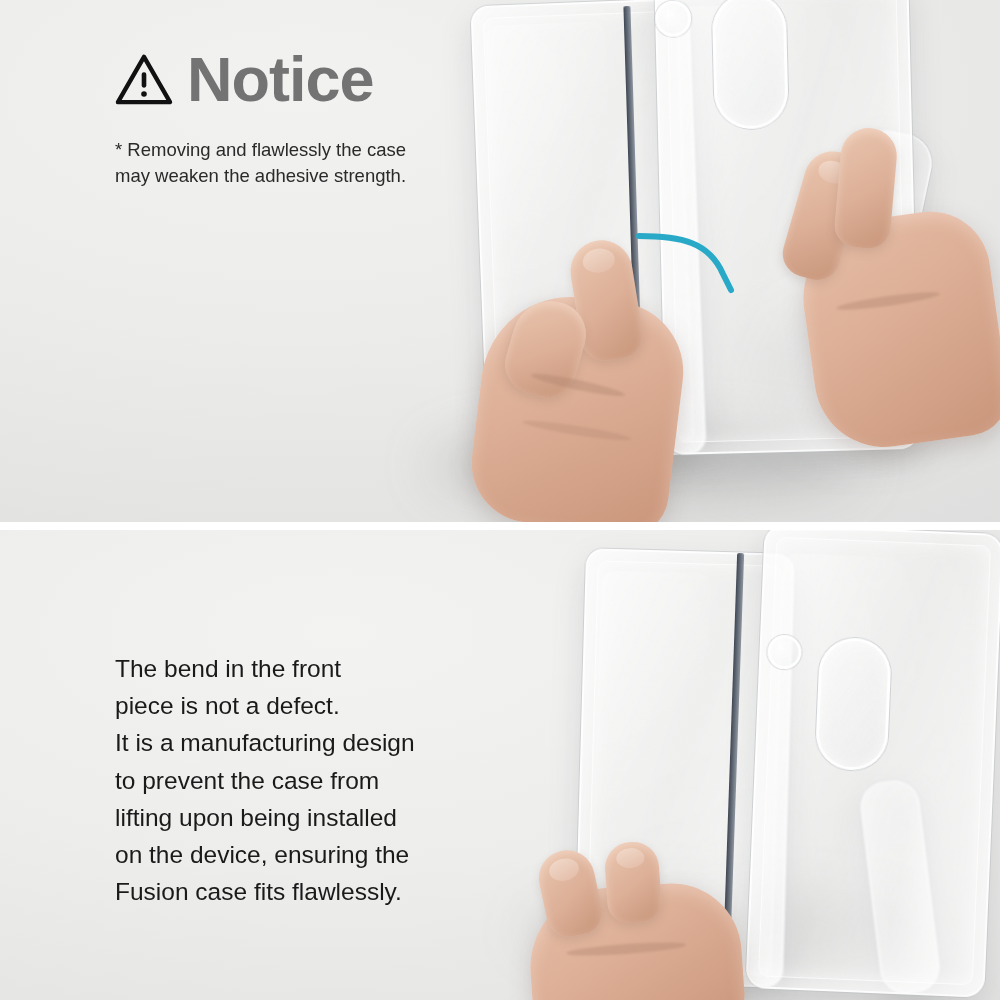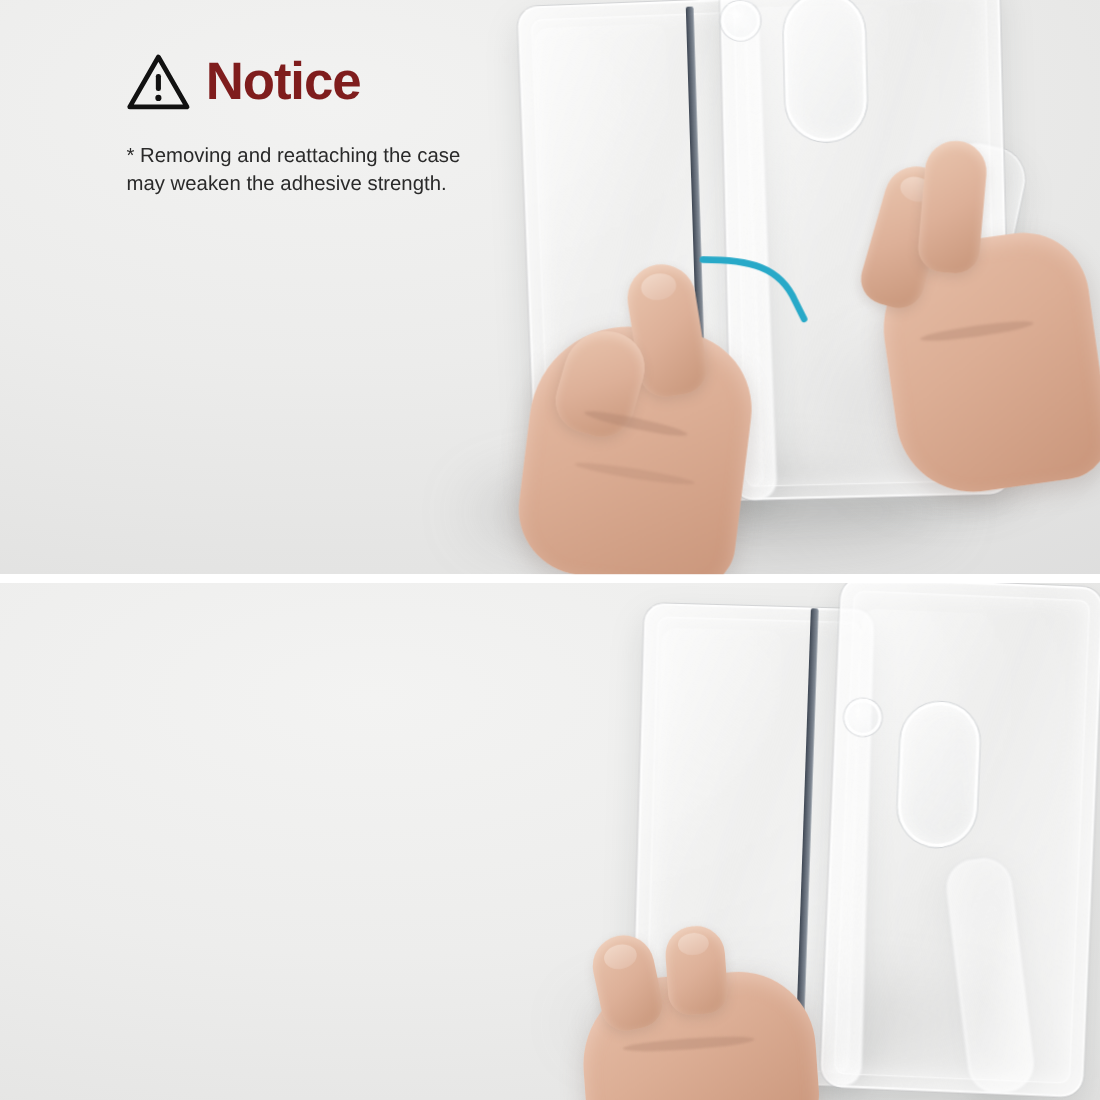--- a/index.html
+++ b/index.html
@@ -63,24 +63,24 @@
     display: flex;
     align-items: center;
     gap: 14px;
   }
   .warn-icon {
     width: 58px;
     height: 54px;
     display: block;
   }
   .notice-title {
-    font-size: 48px;
+    font-size: 63px;
     font-weight: bold;
     letter-spacing: -1px;
-    color: #7f1d1d;
+    color: #737373;
     line-height: 1;
   }
   .body-text {
     font-size: 24.5px;
     line-height: 1.52;
     color: #1a1a1a;
     white-space: pre-line;
   }
   .foot-note {
     font-size: 18.5px;
@@ -220,21 +220,21 @@
 
     <div class="text-col" style="left:115px; top:48px; width:370px;">
       <div class="notice-row">
         <svg class="warn-icon" viewBox="0 0 60 56">
           <path d="M30 4 L57 51 L3 51 Z" fill="none" stroke="#111" stroke-width="4.5" stroke-linejoin="round"></path>
           <rect x="27.6" y="20" width="4.8" height="16" rx="2.2" fill="#111"></rect>
           <circle cx="30" cy="42.5" r="2.9" fill="#111"></circle>
         </svg>
         <div class="notice-title">Notice</div>
       </div>
-      <div class="foot-note" style="margin-top:26px;">* Removing and reattaching the case
+      <div class="foot-note" style="margin-top:26px;">* Removing and flawlessly the case
 may weaken the adhesive strength.</div>
     </div>
   </div>
 
   <div class="panel-divider"></div>
 
   <div class="panel panel-2">
     <div class="backdrop b2"></div>
 
     <div class="shadow-soft" style="left:520px; top:360px; width:400px; height:80px; opacity:.5;"></div>
@@ -262,15 +262,24 @@
         <div class="nail" style="left:12px; top:8px; width:30px; height:22px;"></div>
       </div>
       <div class="finger" style="left:86px; top:2px; width:54px; height:80px; border-radius:26px 26px 20px 20px; transform: rotate(-4deg);">
         <div class="nail" style="left:12px; top:6px; width:28px; height:20px;"></div>
       </div>
       <div class="crease" style="left:46px; top:104px; width:120px; height:10px; transform: rotate(-4deg);"></div>
     </div>
 
     <div class="case-body" style="left:870px; top:250px; width:56px; height:210px; border-radius:26px; transform: rotate(-7deg); opacity:.8;"></div>
 
+    <div class="text-col" style="left:115px; top:120px; width:390px;">
+      <div class="body-text">The bend in the front
+piece is not a defect.
+It is a manufacturing design
+to prevent the case from
+lifting upon being installed
+on the device, ensuring the
+Fusion case fits flawlessly.</div>
+    </div>
   </div>
 
 </div>
 
 </body></html>

